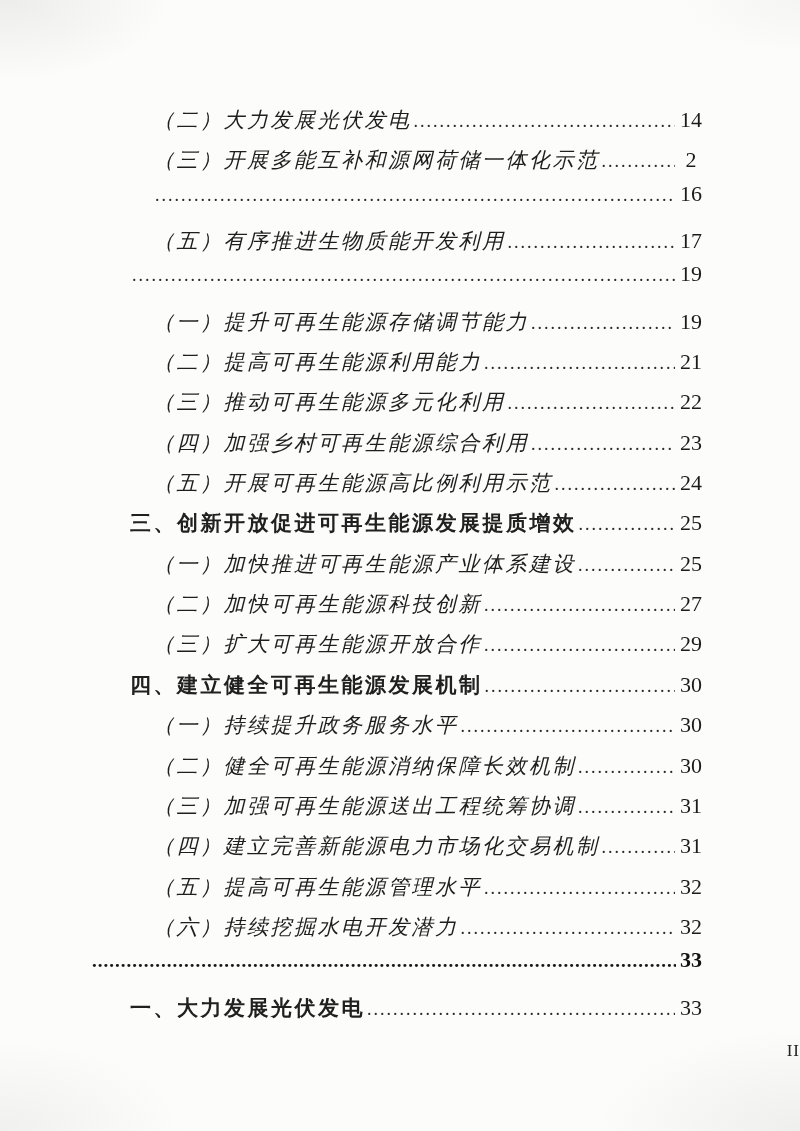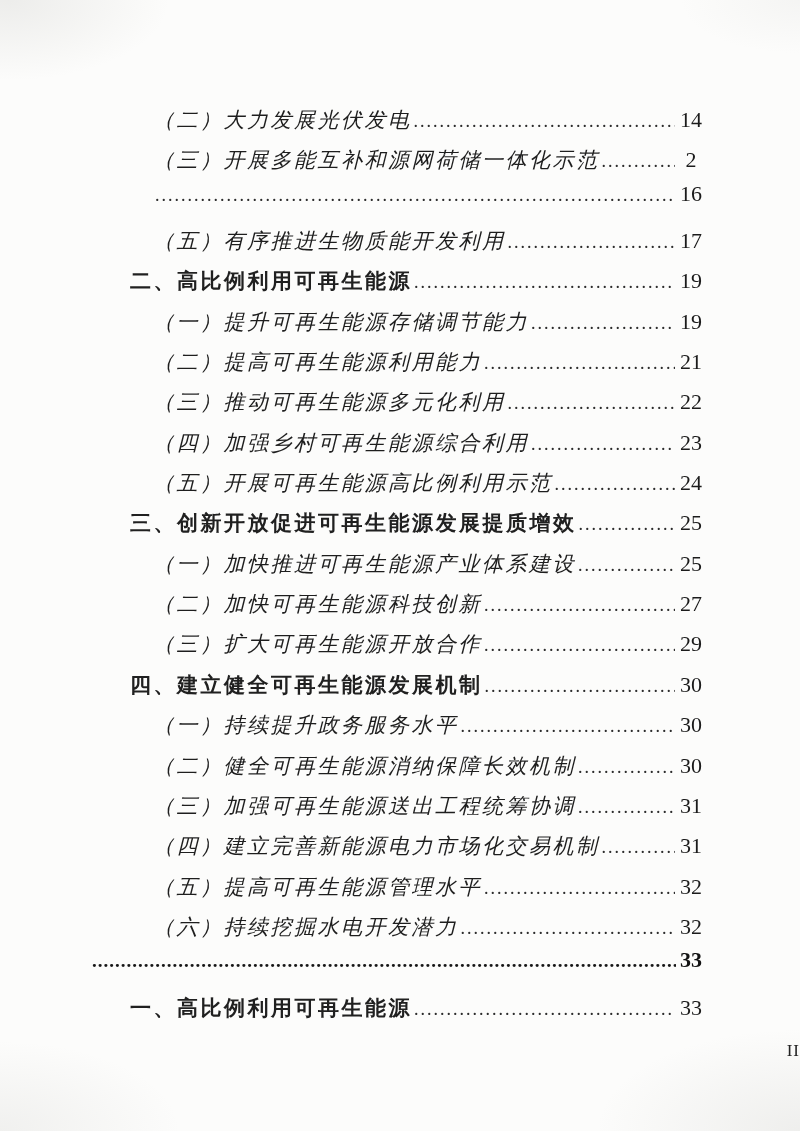--- a/index.html
+++ b/index.html
@@ -139,21 +139,20 @@
       <div class="row lvl-sub">
       <span class="dots"></span>
       <span class="pagenum">16</span>
     </div>
       <div class="row lvl-sub">
       <span class="label">（五）有序推进生物质能开发利用</span>
       <span class="dots"></span>
       <span class="pagenum">17</span>
     </div>
       <div class="row lvl-section">
-      <span class="label">二、高比例利用可再生能源</span>
       <span class="dots"></span>
       <span class="pagenum">19</span>
     </div>
       <div class="row lvl-sub">
       <span class="label">（一）提升可再生能源存储调节能力</span>
       <span class="dots"></span>
       <span class="pagenum">19</span>
     </div>
       <div class="row lvl-sub">
       <span class="label">（二）提高可再生能源利用能力</span>
@@ -228,21 +227,21 @@
       <div class="row lvl-sub">
       <span class="label">（六）持续挖掘水电开发潜力</span>
       <span class="dots"></span>
       <span class="pagenum">32</span>
     </div>
       <div class="row lvl-chapter">
       <span class="dots"></span>
       <span class="pagenum">33</span>
     </div>
       <div class="row lvl-section">
-      <span class="label">一、高比例利用可再生能源</span>
+      <span class="label">一、大力发展光伏发电</span>
       <span class="dots"></span>
       <span class="pagenum">33</span>
     </div>
     </section>
 
   <footer class="page-footer">II</footer>
 
 </main>
 
 </body></html>

